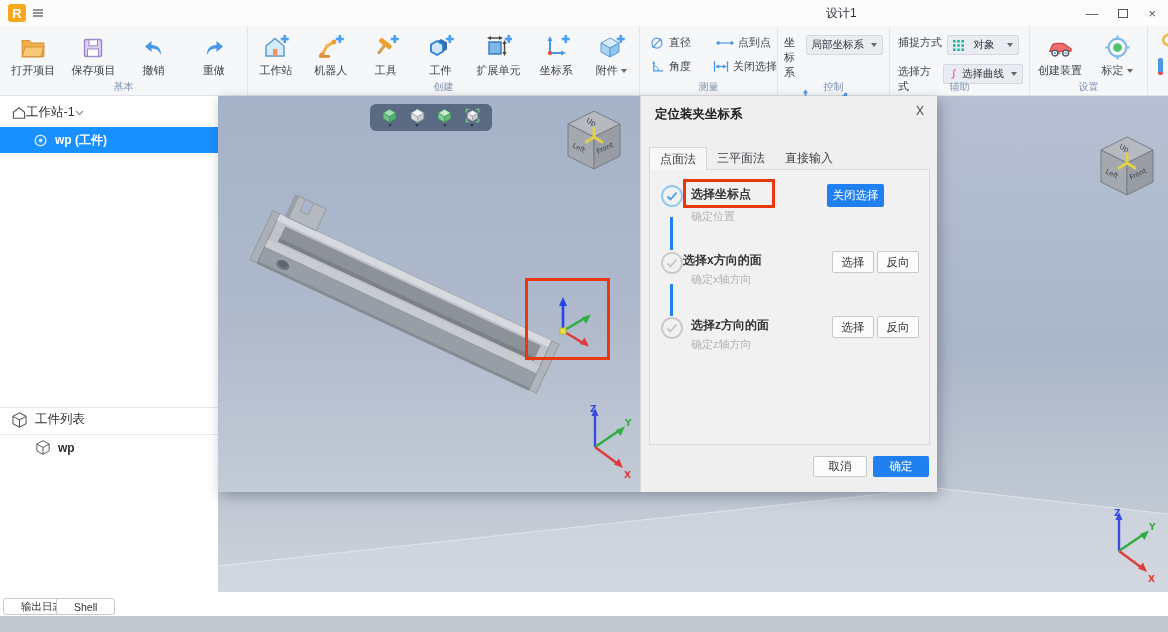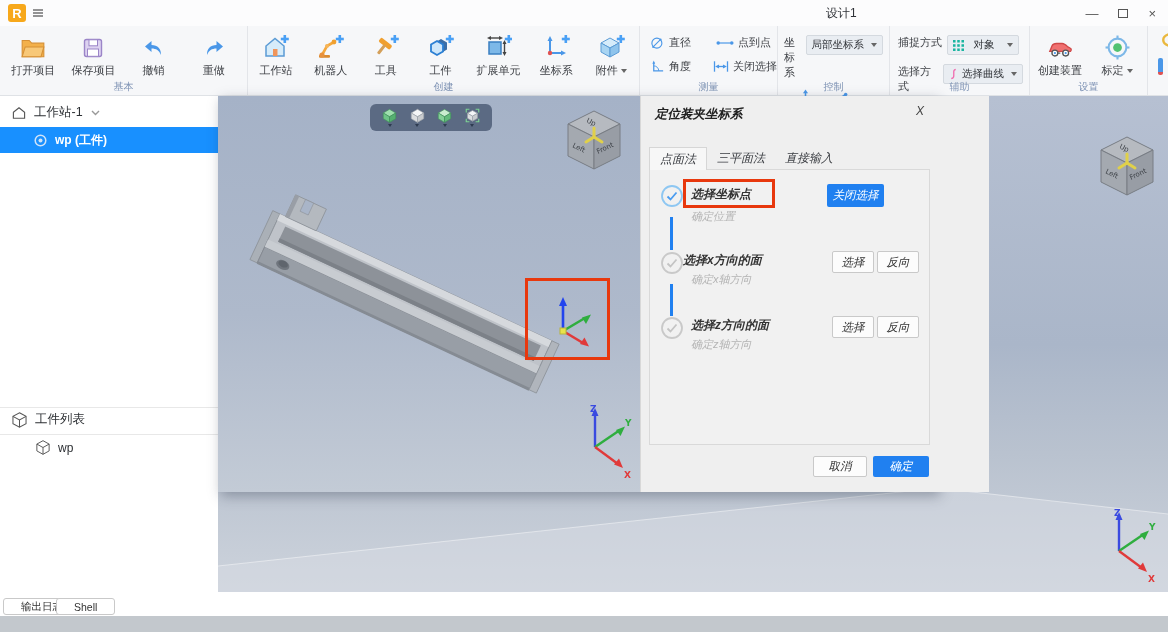--- a/index.html
+++ b/index.html
@@ -39,50 +39,50 @@
   .smallrows { padding:9px 6px 0 10px; display:flex; flex-direction:column; gap:9px; }
   .smallrow { display:flex; gap:22px; }
   .smallitem { display:flex; align-items:center; gap:4px; font-size:11px; color:#3c3f44; white-space:nowrap; }
   .ddbox { display:inline-flex; align-items:center; gap:4px; background:#e9edf2;
            border:1px solid #d4d9df; border-radius:2px; padding:0 5px; font-size:10.5px;
            height:20px; white-space:nowrap; color:#2f3237; }
   .sliver { width:20px; border-right:none; overflow:hidden; position:relative; }
 
   
   .sidebar { position:absolute; top:96px; left:0; width:218px; height:502px; background:#fff; }
-  .row-ws { position:absolute; top:8px; left:12px; display:flex; gap:8px; align-items:center;
+  .row-ws { position:absolute; top:8px; left:12px; display:flex; align-items:center;
             font-size:12.5px; color:#2c2f33; font-weight:500; }
   .row-selected { position:absolute; top:31px; left:0; width:218px; height:26px; background:#1890ff;
                   color:#fff; display:flex; align-items:center; gap:8px; padding-left:34px;
                   font-size:12px; font-weight:bold; }
   .sdivider { position:absolute; left:0; width:218px; border-top:1px solid #e8e8e8; }
   .row-listheader { position:absolute; top:315px; left:12px; display:flex; gap:8px; align-items:center;
                     font-size:12.5px; color:#2c2f33; }
   .row-wp { position:absolute; top:344px; left:36px; display:flex; gap:8px; align-items:center;
-            font-size:12px; color:#2c2f33; font-weight:normal;justify-content:flex-end; }
+            font-size:12px; color:#2c2f33; font-weight:bold;justify-content:flex-end; }
 
   
   .viewport { position:absolute; top:96px; left:218px; width:950px; height:496px;
               background:linear-gradient(180deg,#b6c0d2 0%,#aab6c9 50%,#b9c2cf 72%,#cdd3dc 100%); }
   .ground { position:absolute; inset:0; pointer-events:none; }
   .panel { position:absolute; left:0; top:0; width:719px; height:396px;
            box-shadow:3px 4px 12px rgba(40,50,70,.35); }
   .view3d { position:absolute; left:0; top:0; width:422px; height:396px; overflow:hidden;
             background:linear-gradient(180deg,#a5b2c7 0%,#aeb9cb 55%,#c3cbd6 100%); }
   .vtoolbar { position:absolute; left:152px; top:8px; width:122px; height:27px;
               background:rgba(70,86,111,.78); border-radius:6px; display:flex;
               align-items:center; justify-content:space-evenly; }
   .vtb-item { display:flex; flex-direction:column; align-items:center; gap:1px; }
   .tri-down { width:0; height:0; border-left:2.5px solid transparent; border-right:2.5px solid transparent;
               border-top:3px solid #2e3b50; }
   .red-rect { position:absolute; border:3px solid #e8380d; z-index:6; pointer-events:none; }
 
   
-  .dialog { position:absolute; left:422px; top:0; width:349px; height:396px; background:#efefef;
-            border-left:1px solid #d8d8d8; font-size:12px;font-style:italic; }
+  .dialog { position:absolute; left:422px; top:0; width:297px; height:396px; background:#efefef;
+            border-left:1px solid #d8d8d8; font-size:12px; }
   .dlg-title { position:absolute; left:14px; top:10px; font-size:12.5px; font-weight:bold; color:#222; }
   .dlg-close { position:absolute; left:270px; top:8px; font-size:12px; color:#444; width:18px;
                text-align:center; }
   .dlg-tabs { position:absolute; left:8px; top:51px; height:23px; display:flex; }
   .dlg-tab { padding:8px 10px; display:flex; align-items:center; font-size:12px; color:#3a3d42; }
   .dlg-tab.active { background:#f7f7f7; border:1px solid #d6d6d6; border-bottom:none; position:relative; z-index:2; }
   .dlg-box { position:absolute; left:8px; top:73px; width:281px; height:276px;
              border:1px solid #d9d9d9; background:#f1f1f1; }
   .step-title { position:absolute; font-size:12px; font-weight:bold; color:#333; white-space:nowrap; }
   .step-sub { position:absolute; font-size:11px; color:#b3b3b3; white-space:nowrap; }

